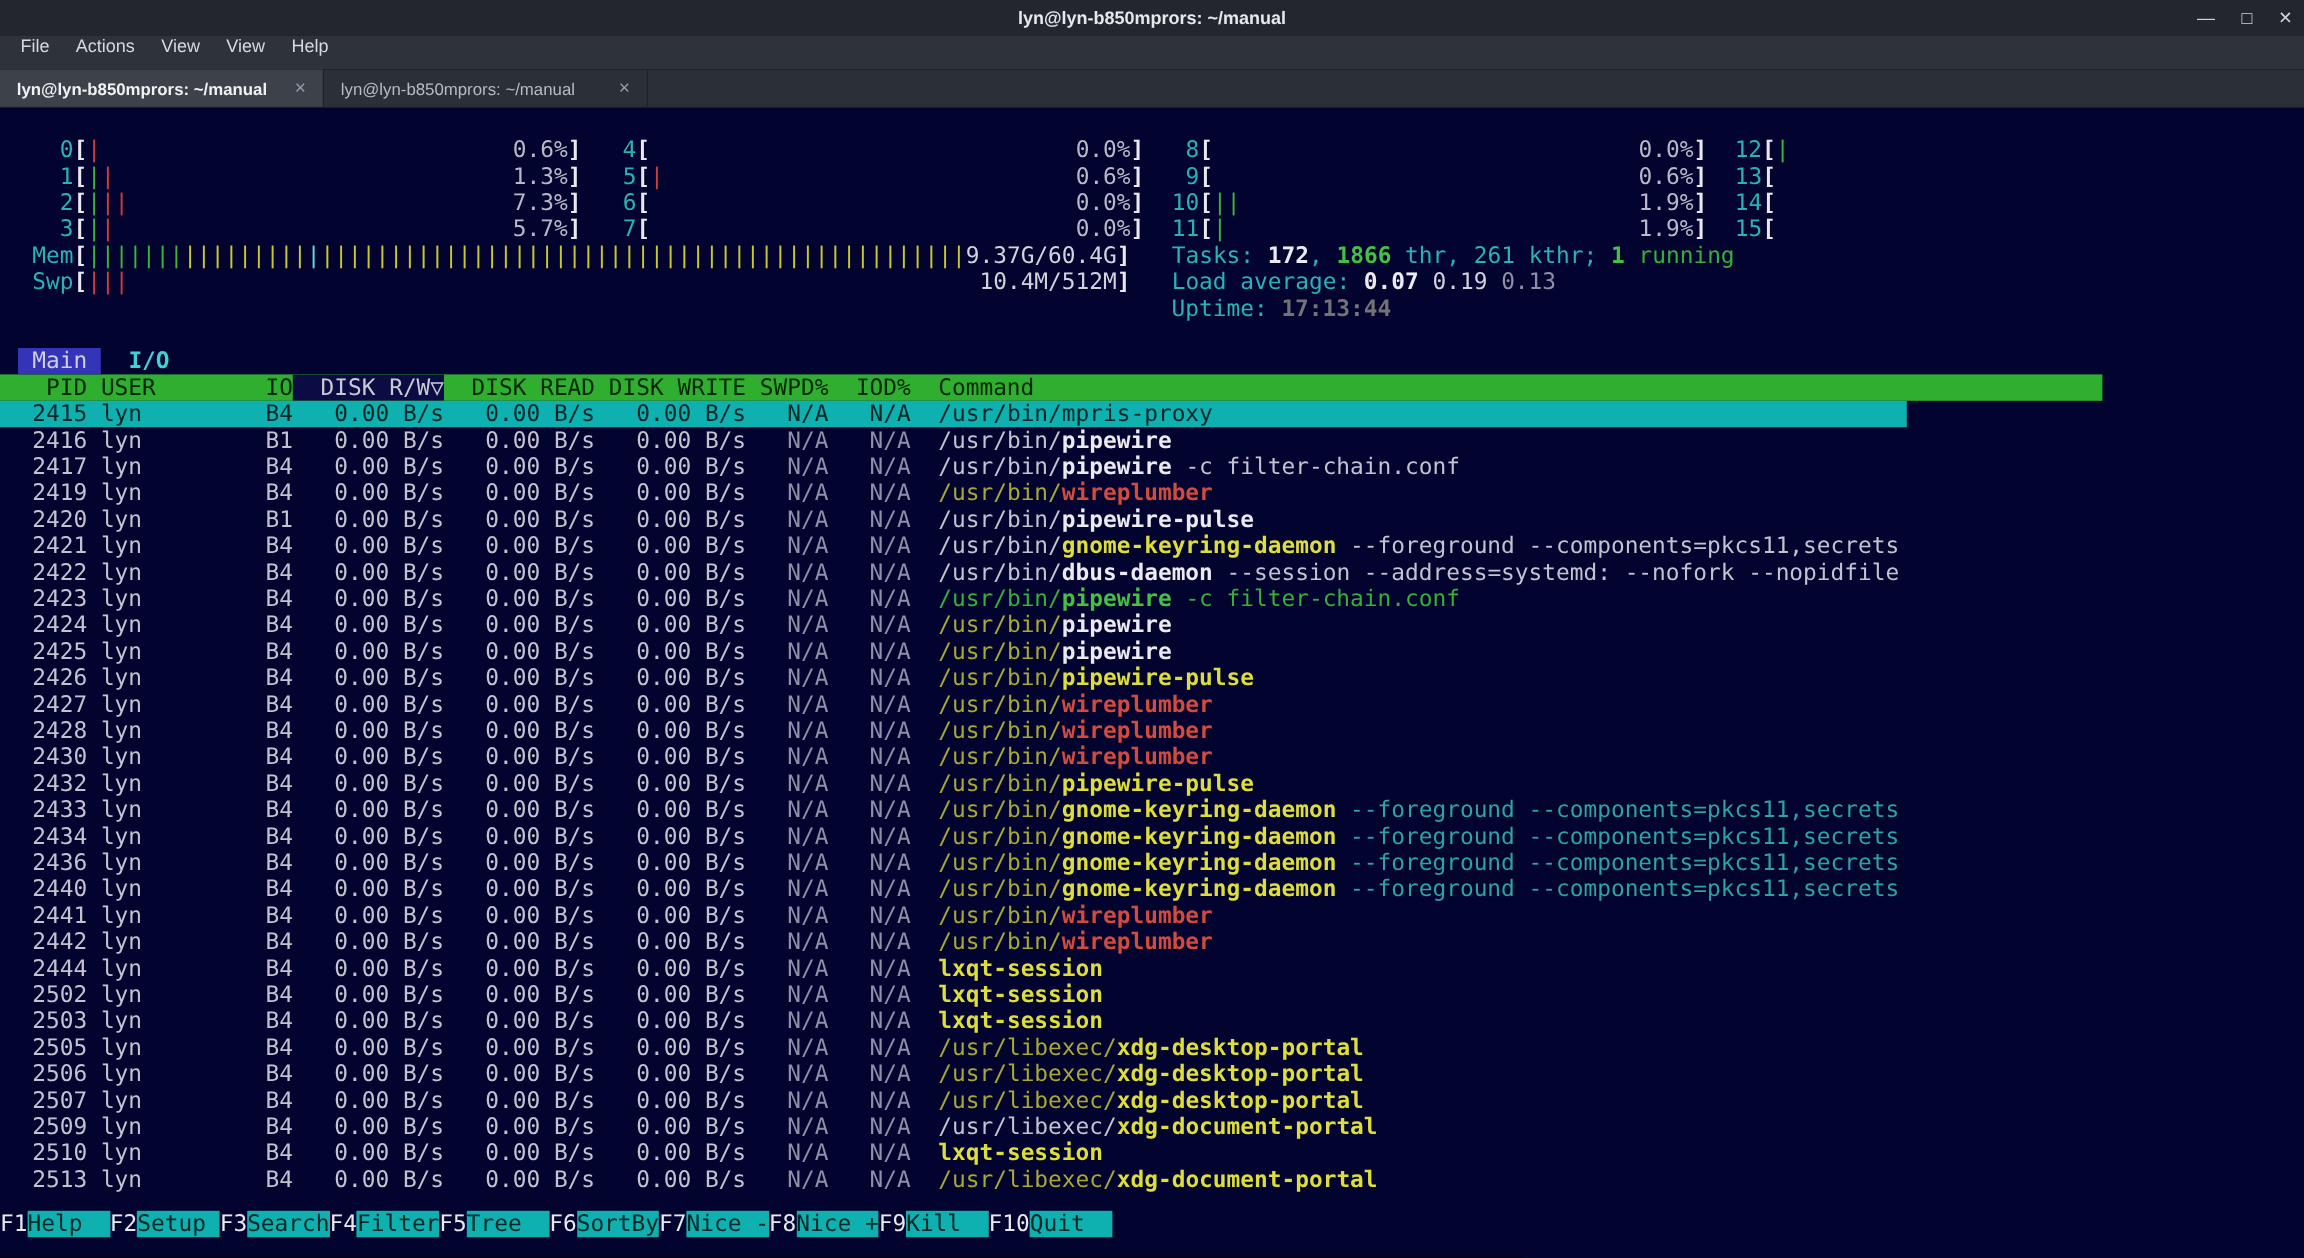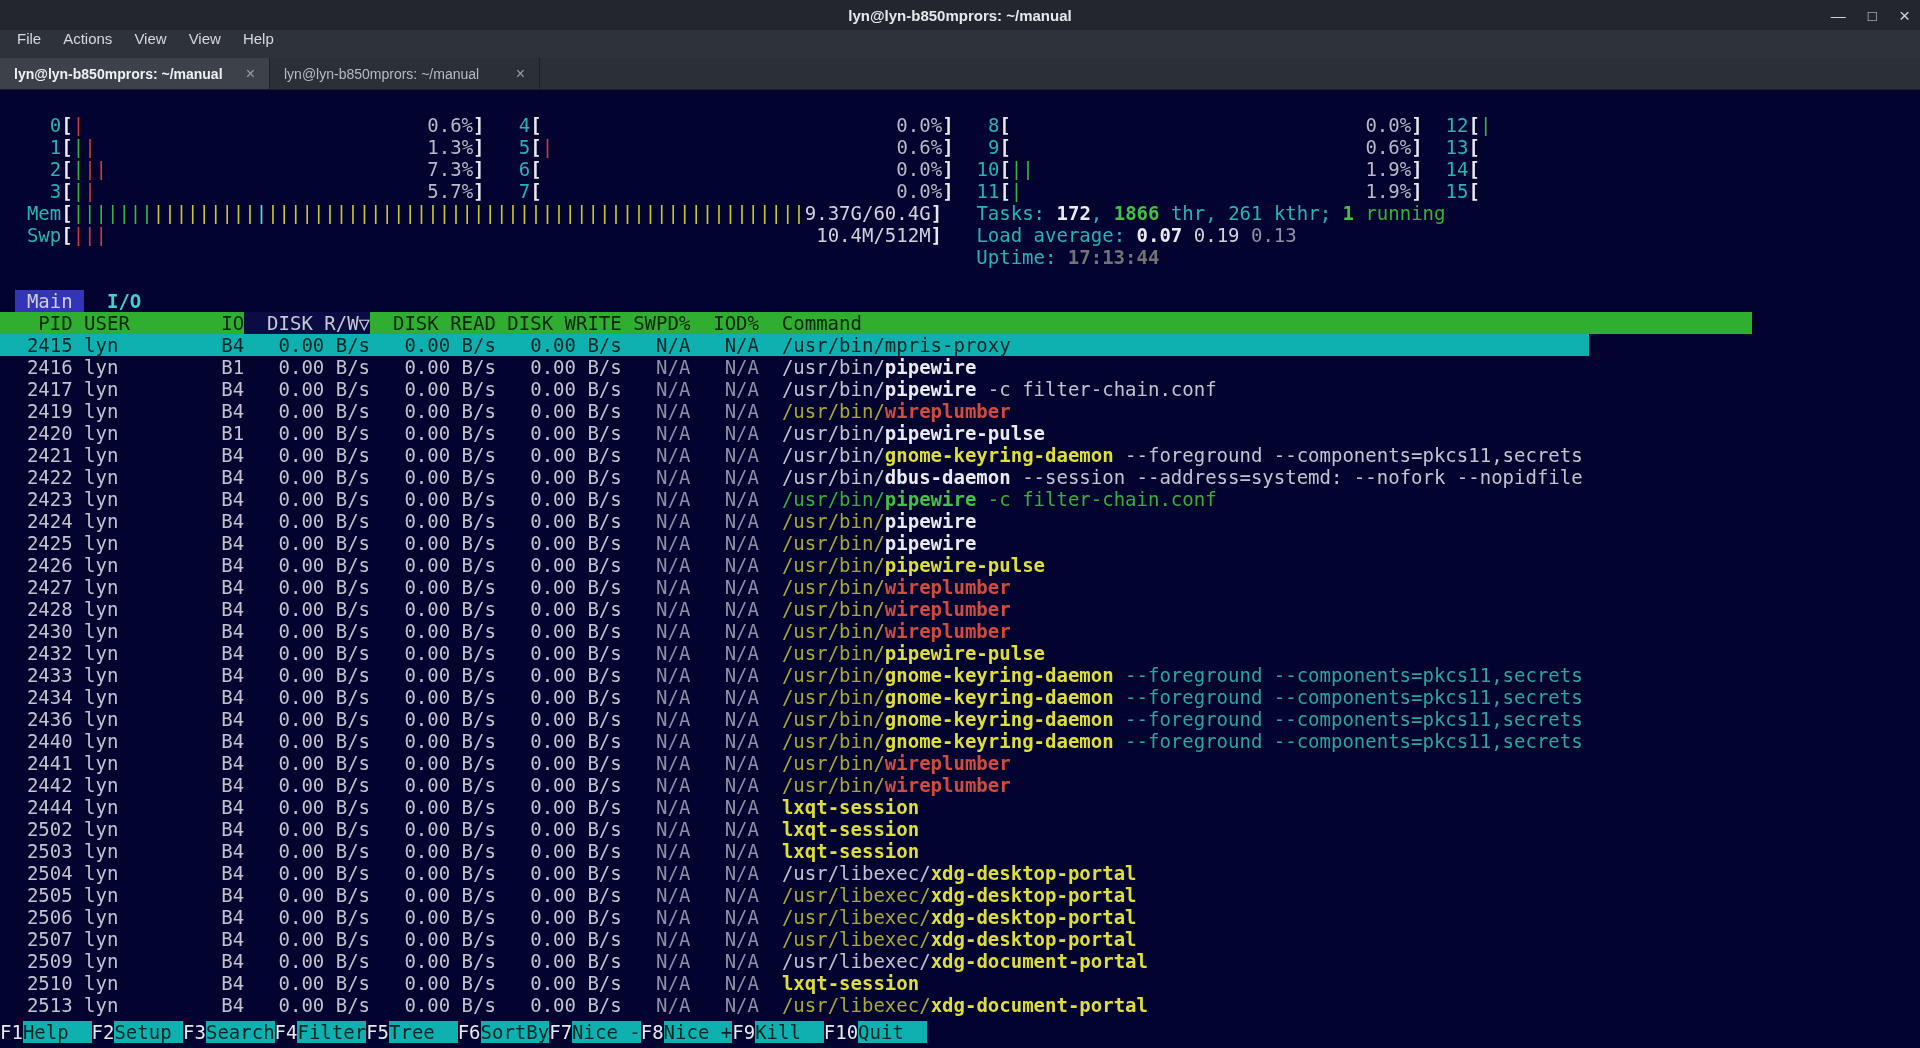--- a/index.html
+++ b/index.html
@@ -64,21 +64,21 @@
   .scrtab-main { background: #3434b8; color: #cfcfda; text-align: right; }
   .scrtab-io   { color: #3fd2d2; font-weight: bold; }
 
   .colheader { background: #2fae2f; color: #052605; width: 1752px; }
   .sortcol   { background: #0c0c44; color: #c9c9d4; }
 
   .line.sel { background: #0fb0b0; }
   .line.sel span { color: #012626 !important; font-weight: normal; }
 
   .fnbar {
-    position: absolute; left: 0; bottom: 5px; height: 22px; width: 1920px;
+    position: absolute; left: 0; bottom: 17px; height: 22px; width: 1920px;
     white-space: pre;
   }
   .fk { color: #e8e8ee; }
   .fl { background: #0fb0b0; color: #012626; }
 </style>
 </head>
 <body>
 
 <div class="window">
 
@@ -139,21 +139,20 @@
         <div class="line"><span class="g">  2432 </span><span class="g">lyn      </span><span class="g">   B4</span><span class="g">   0.00 B/s   0.00 B/s   0.00 B/s</span><span class="d">   N/A   N/A</span><span>  </span><span class="y">/usr/bin/</span><span class="Y">pipewire-pulse</span></div>
         <div class="line"><span class="g">  2433 </span><span class="g">lyn      </span><span class="g">   B4</span><span class="g">   0.00 B/s   0.00 B/s   0.00 B/s</span><span class="d">   N/A   N/A</span><span>  </span><span class="y">/usr/bin/</span><span class="Y">gnome-keyring-daemon</span><span class="T"> --foreground --components=pkcs11,secrets --control-directory=/run/user/100</span></div>
         <div class="line"><span class="g">  2434 </span><span class="g">lyn      </span><span class="g">   B4</span><span class="g">   0.00 B/s   0.00 B/s   0.00 B/s</span><span class="d">   N/A   N/A</span><span>  </span><span class="y">/usr/bin/</span><span class="Y">gnome-keyring-daemon</span><span class="T"> --foreground --components=pkcs11,secrets --control-directory=/run/user/100</span></div>
         <div class="line"><span class="g">  2436 </span><span class="g">lyn      </span><span class="g">   B4</span><span class="g">   0.00 B/s   0.00 B/s   0.00 B/s</span><span class="d">   N/A   N/A</span><span>  </span><span class="y">/usr/bin/</span><span class="Y">gnome-keyring-daemon</span><span class="T"> --foreground --components=pkcs11,secrets --control-directory=/run/user/100</span></div>
         <div class="line"><span class="g">  2440 </span><span class="g">lyn      </span><span class="g">   B4</span><span class="g">   0.00 B/s   0.00 B/s   0.00 B/s</span><span class="d">   N/A   N/A</span><span>  </span><span class="y">/usr/bin/</span><span class="Y">gnome-keyring-daemon</span><span class="T"> --foreground --components=pkcs11,secrets --control-directory=/run/user/100</span></div>
         <div class="line"><span class="g">  2441 </span><span class="g">lyn      </span><span class="g">   B4</span><span class="g">   0.00 B/s   0.00 B/s   0.00 B/s</span><span class="d">   N/A   N/A</span><span>  </span><span class="y">/usr/bin/</span><span class="R">wireplumber</span></div>
         <div class="line"><span class="g">  2442 </span><span class="g">lyn      </span><span class="g">   B4</span><span class="g">   0.00 B/s   0.00 B/s   0.00 B/s</span><span class="d">   N/A   N/A</span><span>  </span><span class="y">/usr/bin/</span><span class="R">wireplumber</span></div>
         <div class="line"><span class="g">  2444 </span><span class="g">lyn      </span><span class="g">   B4</span><span class="g">   0.00 B/s   0.00 B/s   0.00 B/s</span><span class="d">   N/A   N/A</span><span>  </span><span class="Y">lxqt-session</span></div>
         <div class="line"><span class="g">  2502 </span><span class="g">lyn      </span><span class="g">   B4</span><span class="g">   0.00 B/s   0.00 B/s   0.00 B/s</span><span class="d">   N/A   N/A</span><span>  </span><span class="Y">lxqt-session</span></div>
         <div class="line"><span class="g">  2503 </span><span class="g">lyn      </span><span class="g">   B4</span><span class="g">   0.00 B/s   0.00 B/s   0.00 B/s</span><span class="d">   N/A   N/A</span><span>  </span><span class="Y">lxqt-session</span></div>
-        <div class="line"><span class="g">  2504 </span><span class="g">lyn      </span><span class="g">   B4</span><span class="g">   0.00 B/s   0.00 B/s   0.00 B/s</span><span class="d">   N/A   N/A</span><span>  </span><span class="g">/usr/libexec/</span><span class="Y">xdg-desktop-portal</span></div>
         <div class="line"><span class="g">  2505 </span><span class="g">lyn      </span><span class="g">   B4</span><span class="g">   0.00 B/s   0.00 B/s   0.00 B/s</span><span class="d">   N/A   N/A</span><span>  </span><span class="y">/usr/libexec/</span><span class="Y">xdg-desktop-portal</span></div>
         <div class="line"><span class="g">  2506 </span><span class="g">lyn      </span><span class="g">   B4</span><span class="g">   0.00 B/s   0.00 B/s   0.00 B/s</span><span class="d">   N/A   N/A</span><span>  </span><span class="y">/usr/libexec/</span><span class="Y">xdg-desktop-portal</span></div>
         <div class="line"><span class="g">  2507 </span><span class="g">lyn      </span><span class="g">   B4</span><span class="g">   0.00 B/s   0.00 B/s   0.00 B/s</span><span class="d">   N/A   N/A</span><span>  </span><span class="y">/usr/libexec/</span><span class="Y">xdg-desktop-portal</span></div>
         <div class="line"><span class="g">  2509 </span><span class="g">lyn      </span><span class="g">   B4</span><span class="g">   0.00 B/s   0.00 B/s   0.00 B/s</span><span class="d">   N/A   N/A</span><span>  </span><span class="g">/usr/libexec/</span><span class="Y">xdg-document-portal</span></div>
         <div class="line"><span class="g">  2510 </span><span class="g">lyn      </span><span class="g">   B4</span><span class="g">   0.00 B/s   0.00 B/s   0.00 B/s</span><span class="d">   N/A   N/A</span><span>  </span><span class="Y">lxqt-session</span></div>
         <div class="line"><span class="g">  2513 </span><span class="g">lyn      </span><span class="g">   B4</span><span class="g">   0.00 B/s   0.00 B/s   0.00 B/s</span><span class="d">   N/A   N/A</span><span>  </span><span class="y">/usr/libexec/</span><span class="Y">xdg-document-portal</span></div>
       </div>
     <div class="fnbar" id="fnbar"><span class="fk">F1</span><span class="fl">Help  </span><span class="fk">F2</span><span class="fl">Setup </span><span class="fk">F3</span><span class="fl">Search</span><span class="fk">F4</span><span class="fl">Filter</span><span class="fk">F5</span><span class="fl">Tree  </span><span class="fk">F6</span><span class="fl">SortBy</span><span class="fk">F7</span><span class="fl">Nice -</span><span class="fk">F8</span><span class="fl">Nice +</span><span class="fk">F9</span><span class="fl">Kill  </span><span class="fk">F10</span><span class="fl">Quit  </span></div>
   </div>
 

